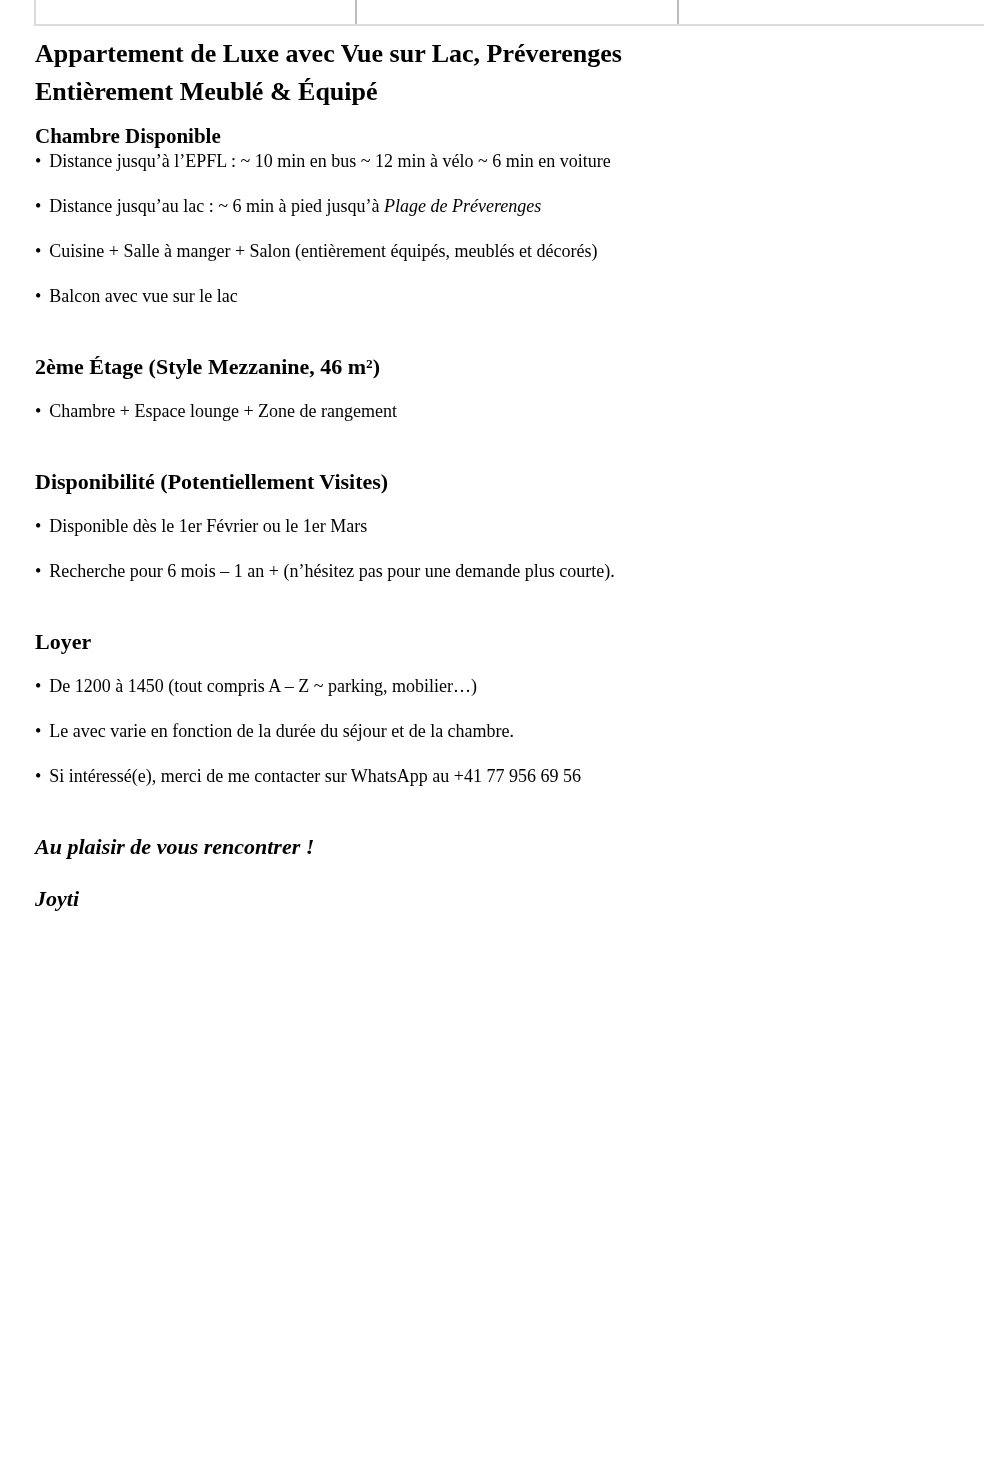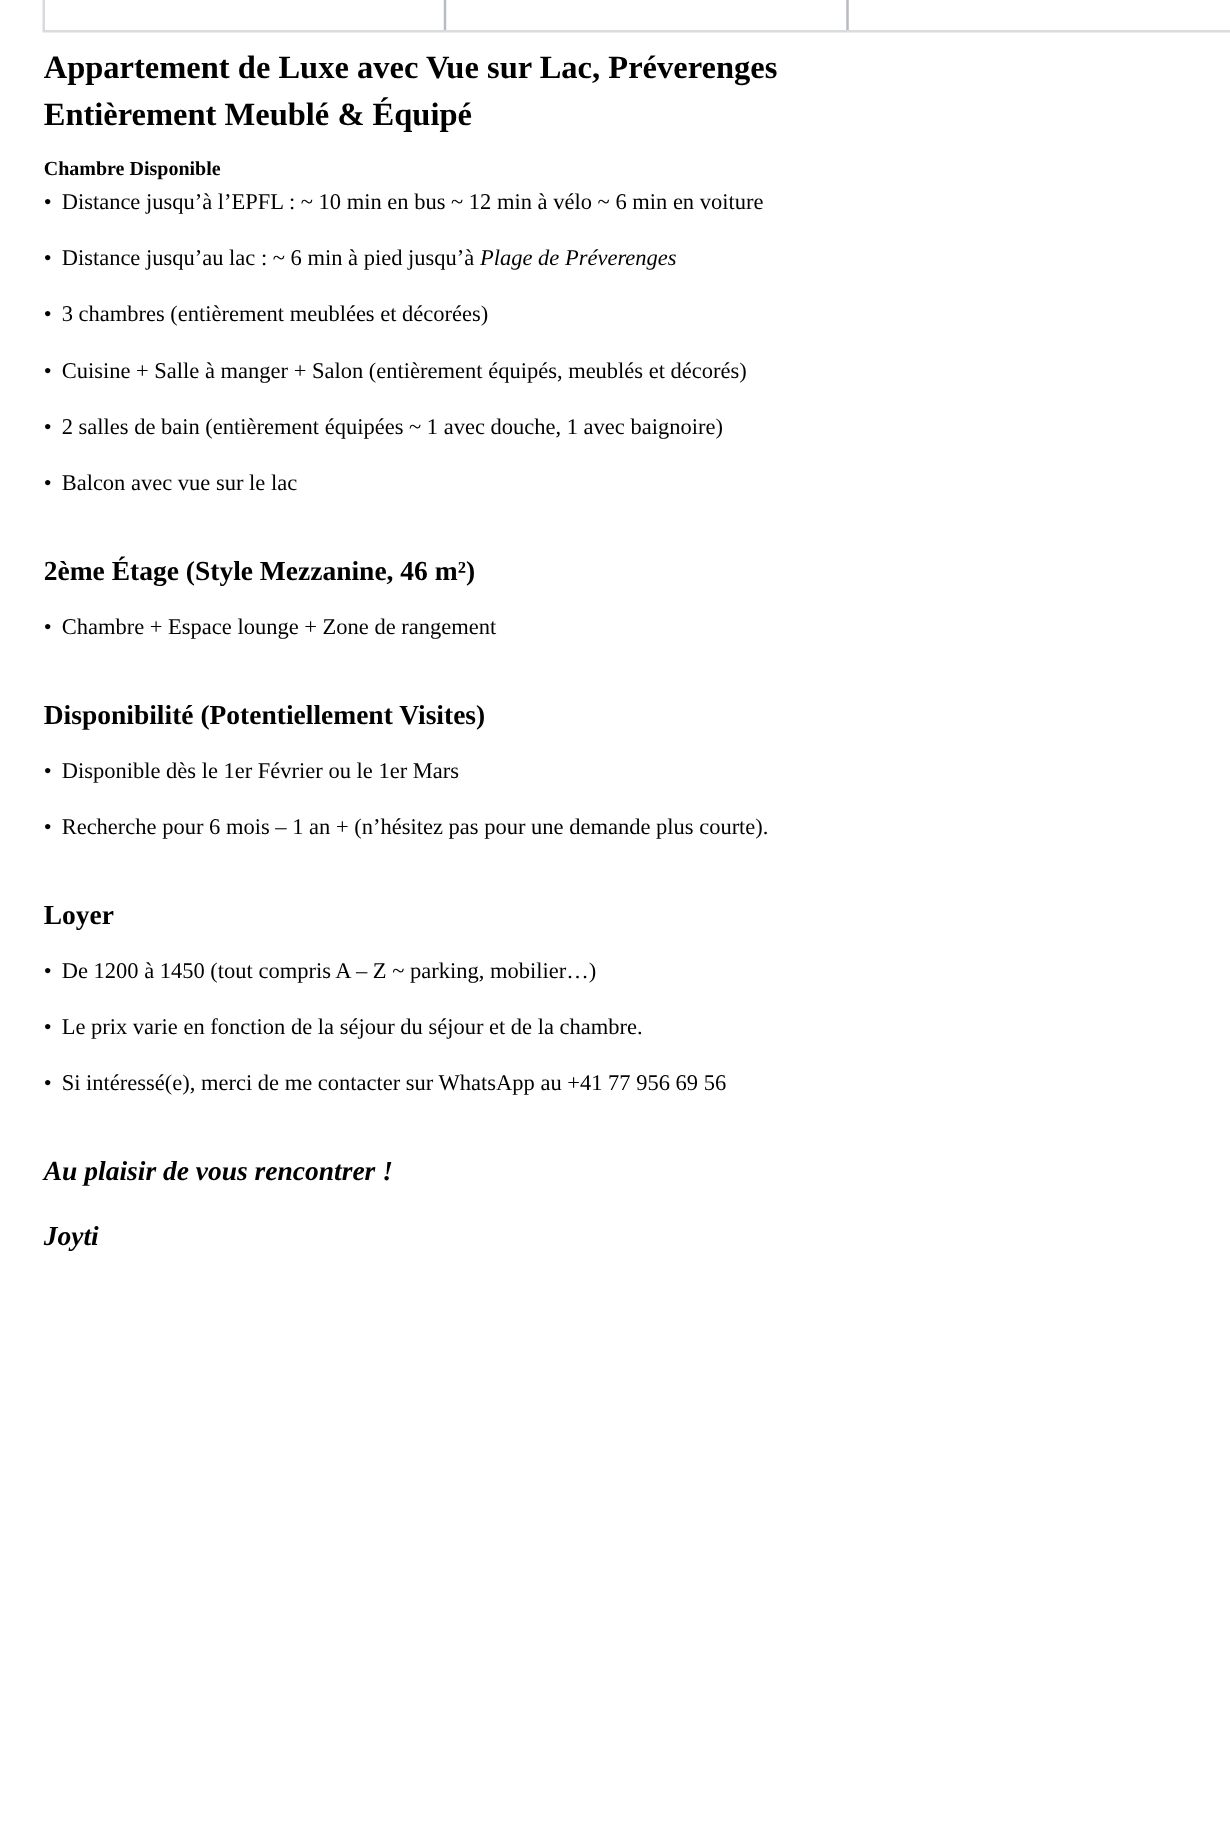--- a/index.html
+++ b/index.html
@@ -26,21 +26,21 @@
   .table-fragment .cell-3 { flex: 1; border-left: 2px solid #b6bcc0; }
 
   .content { position: absolute; top: 28px; left: 0; width: 984px; padding: 0 30px 0 35px; }
 
   h1.title {
     font-size: 26px; line-height: 38px;
     font-weight: bold; margin: 7px 0 0;
     white-space: nowrap;
   }
   h2.subtitle {
-    font-size: 16px; line-height: 26px;
+    font-size: 21px; line-height: 26px;
     font-weight: bold; margin: 12px 0 0;
     white-space: nowrap;
   }
   h3.section-heading {
     font-size: 22px; line-height: 25px;
     font-weight: bold; margin: 45px 0 20px;
     white-space: nowrap;
   }
   p.bullet {
     font-size: 18px; line-height: 25px;
@@ -76,42 +76,40 @@
     <h1 class="title"><span>Appartement de Luxe avec Vue sur Lac, Préverenges</span><br><span>Entièrement Meublé &amp; Équipé</span></h1>
 
     <h2 class="subtitle">Chambre Disponible</h2>
 
     <section>
       <p class="bullet"><span class="marker">•</span><span>Distance jusqu’à l’EPFL : ~ 10 min en bus ~ 12 min à vélo ~ 6 min en voiture</span></p>
       <p class="bullet"><span class="marker">•</span><span>Distance jusqu’au lac : ~ 6 min à pied jusqu’à </span><em>Plage de Préverenges</em></p>
     </section>
 
     <section>
-      <p class="bullet"><span class="marker">•</span><span>3 chambres (entièrement meublées et décorées)</span></p>
       <p class="bullet"><span class="marker">•</span><span>Cuisine + Salle à manger + Salon (entièrement équipés, meublés et décorés)</span></p>
-      <p class="bullet"><span class="marker">•</span><span>2 salles de bain (entièrement équipées ~ 1 avec douche, 1 avec baignoire)</span></p>
       <p class="bullet"><span class="marker">•</span><span>Balcon avec vue sur le lac</span></p>
     </section>
 
     <section>
       <h3 class="section-heading">2ème Étage (Style Mezzanine, 46 m²)</h3>
       <p class="bullet"><span class="marker">•</span><span>Chambre + Espace lounge + Zone de rangement</span></p>
     </section>
 
 
     <section>
       <h3 class="section-heading">Disponibilité (Potentiellement Visites)</h3>
       <p class="bullet"><span class="marker">•</span><span>Disponible dès le 1er Février ou le 1er Mars</span></p>
       <p class="bullet"><span class="marker">•</span><span>Recherche pour 6 mois – 1 an + (n’hésitez pas pour une demande plus courte).</span></p>
     </section>
 
     <section>
       <h3 class="section-heading">Loyer</h3>
       <p class="bullet"><span class="marker">•</span><span>De 1200 à 1450 (tout compris A – Z ~ parking, mobilier…)</span></p>
-      <p class="bullet"><span class="marker">•</span><span>Le prix varie en fonction de la séjour du séjour et de la chambre.</span></p>
+      <p class="bullet"><span class="marker">•</span><span>Le avec varie en fonction de la durée du séjour et de la chambre.</span></p>
     </section>
 
     <section>
       <p class="bullet"><span class="marker">•</span><span>Si intéressé(e), merci de me contacter sur WhatsApp au +41 77 956 69 56</span></p>
     </section>
 
     <p class="closing-line">Au plaisir de vous rencontrer !</p>
     <p class="signature-line">Joyti</p>
 
   </div>

